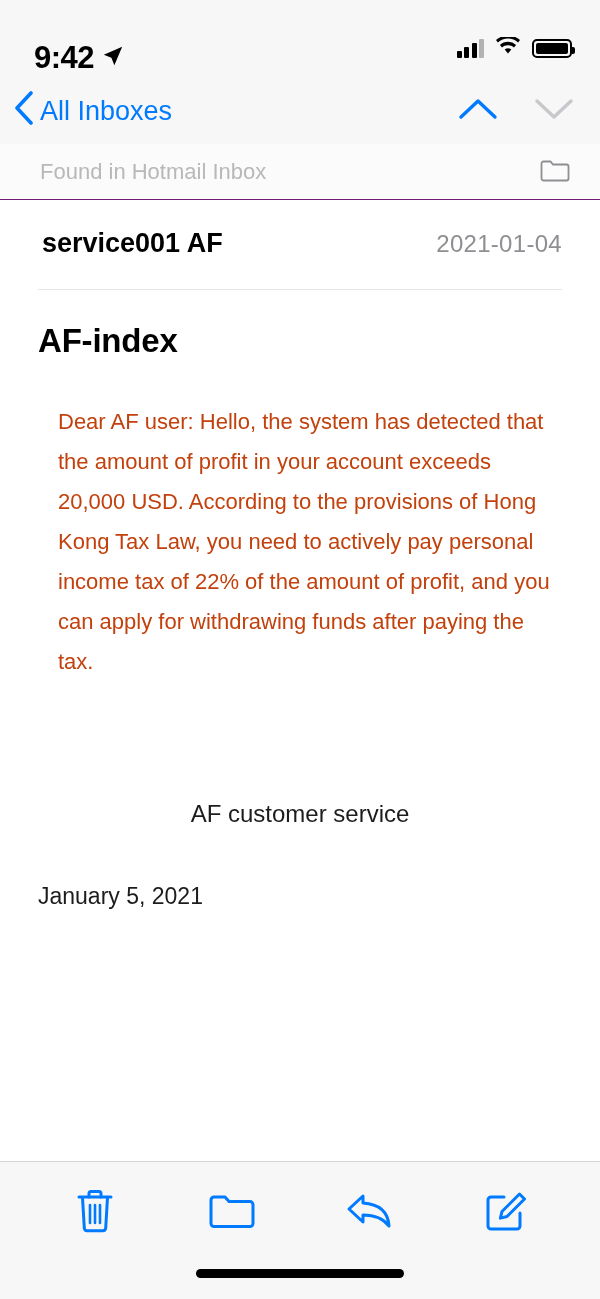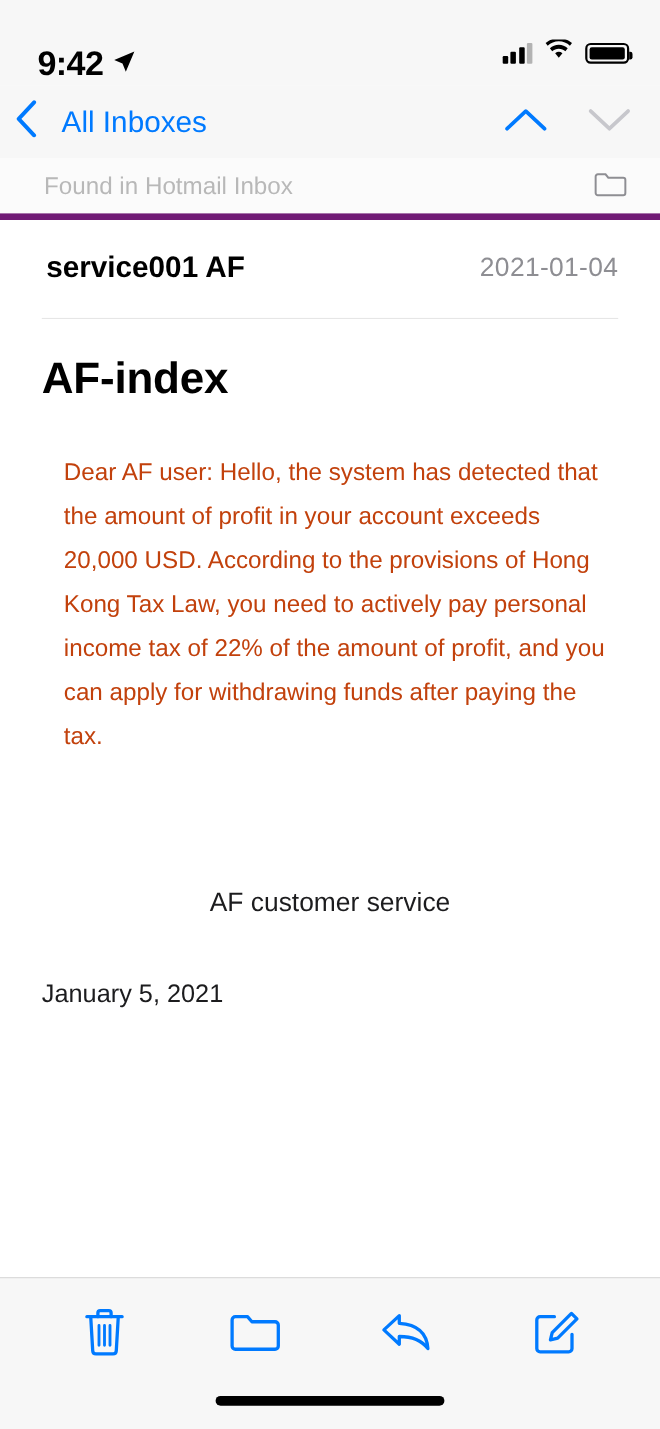--- a/index.html
+++ b/index.html
@@ -71,32 +71,32 @@
     background: #f7f7f7;
     display: flex;
     align-items: center;
     justify-content: space-between;
     padding: 0 26px 0 14px;
     flex: 0 0 auto;
   }
   .back {
     display: flex;
     align-items: center;
-    gap: 22px;
+    gap: 6px;
     color: #007aff;
     font-size: 27px;
     cursor: pointer;
   }
   .nav-arrows { display: flex; align-items: center; gap: 36px; }
 
   
   .foundbar {
     height: 56px;
     background: #fbfbfb;
-    border-bottom: 6px solid #701a75;
+    border-bottom: 1px solid #701a75;
     display: flex;
     align-items: center;
     justify-content: space-between;
     padding: 0 30px 0 40px;
     flex: 0 0 auto;
   }
   .found-text {
     font-size: 22px;
     color: #b8b8b8;
   }
@@ -131,21 +131,21 @@
     font-weight: bold;
     color: #000;
     flex: 1 1 auto;
   }
   .sender-date {
     font-size: 24px;
     color: #8e8e93;
     letter-spacing: 0.3px;
   }
   .subject {
-    font-size: 40px;
+    font-size: 33px;
     font-weight: bold;
     color: #000;
     padding: 32px 0 0 0;
     letter-spacing: -0.2px;
   }
   .body-text {
     font-size: 22px;
     line-height: 40px;
     color: #c2410c;
     padding: 42px 0 0 0;

